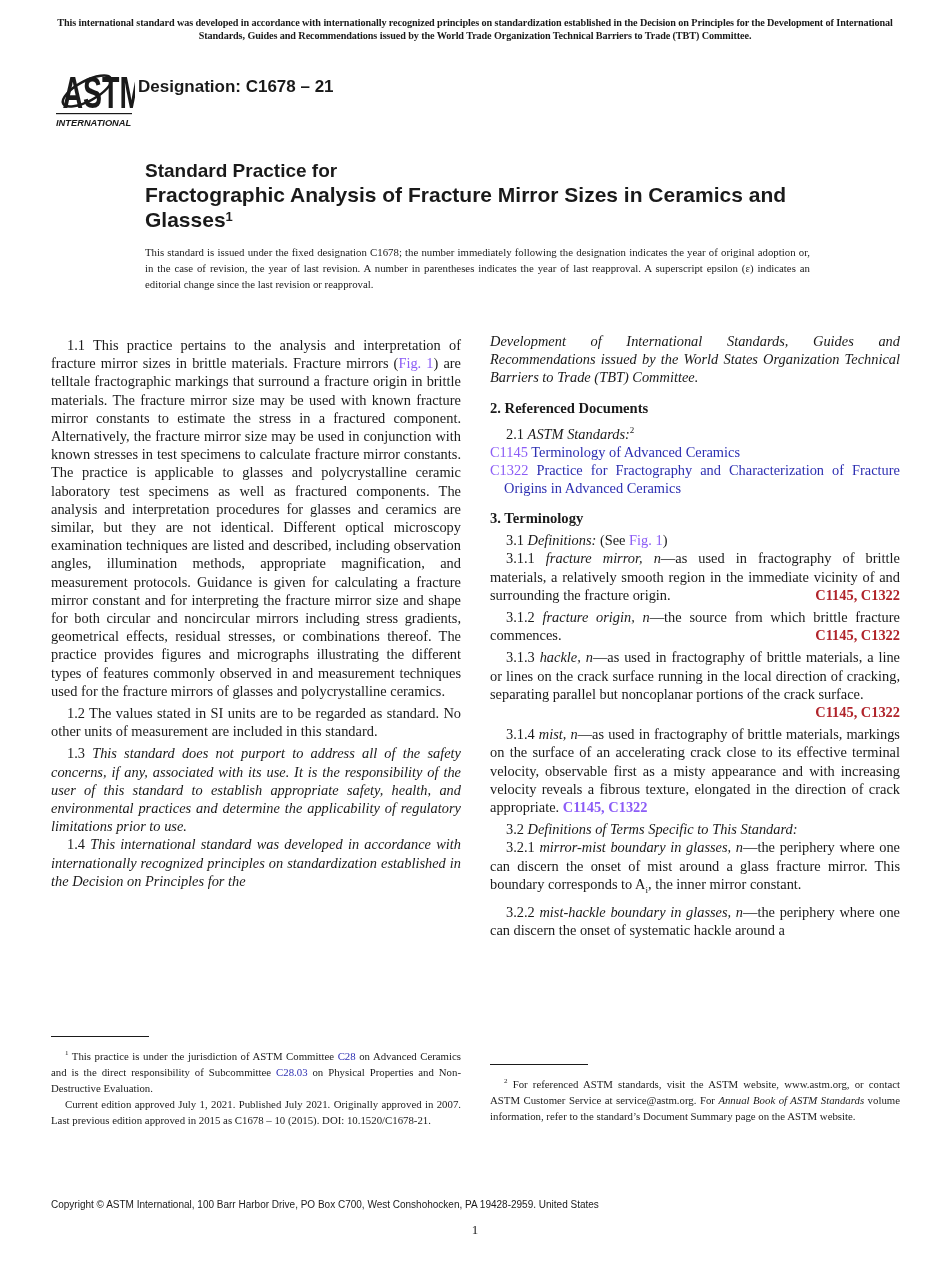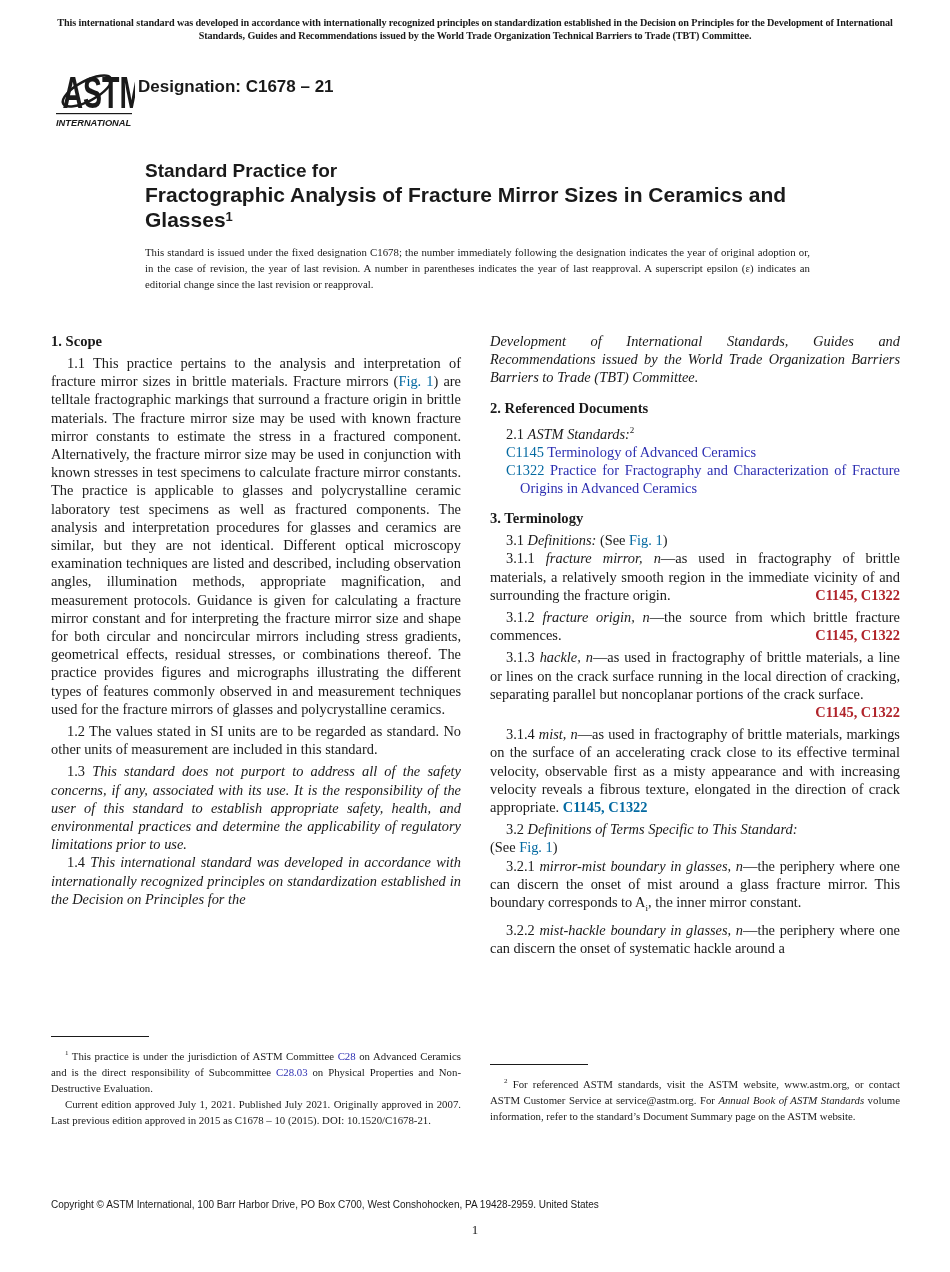--- a/index.html
+++ b/index.html
@@ -14,23 +14,23 @@
   .issuance { position: absolute; top: 244px; left: 145px; width: 665px; font-size: 10.8px; line-height: 16px; text-align: justify; }
   .col { position: absolute; top: 332px; width: 410px; font-size: 14.4px; line-height: 18.2px; }
   .col-left { left: 51px; }
   .col-right { left: 490px; }
   .col p { margin: 0; text-align: justify; }
   .col p.ind { text-indent: 16px; }
   .gap { margin-top: 4px !important; }
   h2 { margin: 0; font-size: 14.6px; font-weight: bold; line-height: 18px; }
   .h2-gap { margin-top: 12px; }
   .i { font-style: italic; }
-  .red { color: #0369a1; }
+  .red { color: #8b5cf6; }
   .blue { color: #2d2fb2; }
-  .refs { margin-left: 16px; }
+  .refs { margin-left: 0; }
   .ref { padding-left: 14px; text-indent: -14px; text-align: justify; }
   .defref { float: right; font-weight: bold; color: #b0232a; }
   .clr::after { content: ""; display: block; clear: both; }
   .fn-rule { position: absolute; height: 1px; width: 98px; background: #1a1a1a; }
   .fn { position: absolute; width: 410px; font-size: 10.8px; line-height: 16px; text-align: justify; }
   .fn p { margin: 0; }
   .fn .ind { text-indent: 14px; }
   .fn sup { font-size: 7px; }
   .copyright { position: absolute; top: 1199px; left: 51px; font-family: "Liberation Sans", sans-serif; font-size: 10px; }
   .pageno { position: absolute; top: 1222px; left: 0; width: 950px; text-align: center; font-size: 13px; }
@@ -54,47 +54,45 @@
 <div class="designation">Designation: C1678 – 21</div>
 
 <div class="title-block">
   <div class="title-pre">Standard Practice for</div>
   <div class="title-main"><span>Fractographic Analysis of Fracture Mirror Sizes in Ceramics and Glasses</span><sup>1</sup></div>
 </div>
 
 <div class="issuance">This standard is issued under the fixed designation C1678; the number immediately following the designation indicates the year of original adoption or, in the case of revision, the year of last revision. A number in parentheses indicates the year of last reapproval. A superscript epsilon (ε) indicates an editorial change since the last revision or reapproval.</div>
 
 <div class="col col-left">
-  <h2>1.  Scope</h2>
   <p class="ind gap"><span>1.1 This practice pertains to the analysis and interpretation of fracture mirror sizes in brittle materials. Fracture mirrors (</span><a class="red">Fig. 1</a><span>) are telltale fractographic markings that surround a fracture origin in brittle materials. The fracture mirror size may be used with known fracture mirror constants to estimate the stress in a fractured component. Alternatively, the fracture mirror size may be used in conjunction with known stresses in test specimens to calculate fracture mirror constants. The practice is applicable to glasses and polycrystalline ceramic laboratory test specimens as well as fractured components. The analysis and interpretation procedures for glasses and ceramics are similar, but they are not identical. Different optical microscopy examination techniques are listed and described, including observation angles, illumination methods, appropriate magnification, and measurement protocols. Guidance is given for calculating a fracture mirror constant and for interpreting the fracture mirror size and shape for both circular and noncircular mirrors including stress gradients, geometrical effects, residual stresses, or combinations thereof. The practice provides figures and micrographs illustrating the different types of features commonly observed in and measurement techniques used for the fracture mirrors of glasses and polycrystalline ceramics.</span></p>
   <p class="ind gap">1.2 The values stated in SI units are to be regarded as standard. No other units of measurement are included in this standard.</p>
   <p class="ind gap"><span>1.3 </span><span class="i">This standard does not purport to address all of the safety concerns, if any, associated with its use. It is the responsibility of the user of this standard to establish appropriate safety, health, and environmental practices and determine the applicability of regulatory limitations prior to use.</span></p>
   <p class="ind"><span>1.4 </span><span class="i">This international standard was developed in accordance with internationally recognized principles on standardization established in the Decision on Principles for the</span></p>
 </div>
 
 <div class="col col-right">
-  <p class="i">Development of International Standards, Guides and Recommendations issued by the World Trade Organization Barriers Barriers to Trade (TBT) Committee.</p>
+  <p class="i">Development of International Standards, Guides and Recommendations issued by the World States Organization Technical Barriers to Trade (TBT) Committee.</p>
 
   <h2 class="h2-gap">2.  Referenced Documents</h2>
   <p class="ind gap"><span>2.1 </span><span class="i">ASTM Standards:</span><sup class="s">2</sup></p>
   <div class="refs">
     <div class="ref"><span class="red">C1145</span> <span class="blue">Terminology of Advanced Ceramics</span></div>
     <div class="ref"><span class="red">C1322</span> <span class="blue">Practice for Fractography and Characterization of Fracture Origins in Advanced Ceramics</span></div>
   </div>
 
   <h2 class="h2-gap">3.  Terminology</h2>
   <p class="ind gap"><span>3.1 </span><span class="i">Definitions:</span><span> (See </span><a class="red">Fig. 1</a><span>)</span></p>
 
   <p class="ind clr"><span>3.1.1 </span><span class="i">fracture mirror, n</span><span>—as used in fractography of brittle materials, a relatively smooth region in the immediate vicinity of and surrounding the fracture origin.</span><span class="defref">C1145, C1322</span></p>
   <p class="ind gap clr"><span>3.1.2 </span><span class="i">fracture origin, n</span><span>—the source from which brittle fracture commences.</span><span class="defref">C1145, C1322</span></p>
   <p class="ind gap clr"><span>3.1.3 </span><span class="i">hackle, n</span><span>—as used in fractography of brittle materials, a line or lines on the crack surface running in the local direction of cracking, separating parallel but noncoplanar portions of the crack surface.</span><span class="defref">C1145, C1322</span></p>
   <p class="ind gap"><span>3.1.4 </span><span class="i">mist, n</span><span>—as used in fractography of brittle materials, markings on the surface of an accelerating crack close to its effective terminal velocity, observable first as a misty appearance and with increasing velocity reveals a fibrous texture, elongated in the direction of crack appropriate. </span><b class="red">C1145, C1322</b></p>
 
   <p class="ind gap" style="text-align:left"><span>3.2 </span><span class="i">Definitions of Terms Specific to This Standard:</span></p>
-  <p><span>(See </span><a class="red">Fig. 1</a><span>)</span></p>
   <p class="ind"><span>3.2.1 </span><span class="i">mirror-mist boundary in glasses, n</span><span>—the periphery where one can discern the onset of mist around a glass fracture mirror. This boundary corresponds to A</span><sub>i</sub><span>, the inner mirror constant.</span></p>
   <p class="ind gap"><span>3.2.2 </span><span class="i">mist-hackle boundary in glasses, n</span><span>—the periphery where one can discern the onset of systematic hackle around a</span></p>
 </div>
 
 <div class="fn-rule" style="top:1036px; left:51px;"></div>
 <div class="fn" style="top:1045px; left:51px;">
   <p class="ind"><sup>1</sup><span> This practice is under the jurisdiction of ASTM Committee </span><a class="blue">C28</a><span> on Advanced Ceramics and is the direct responsibility of Subcommittee </span><a class="blue">C28.03</a><span> on Physical Properties and Non-Destructive Evaluation.</span></p>
   <p class="ind">Current edition approved July 1, 2021. Published July 2021. Originally approved in 2007. Last previous edition approved in 2015 as C1678 – 10 (2015). DOI: 10.1520/C1678-21.</p>
 </div>
 

